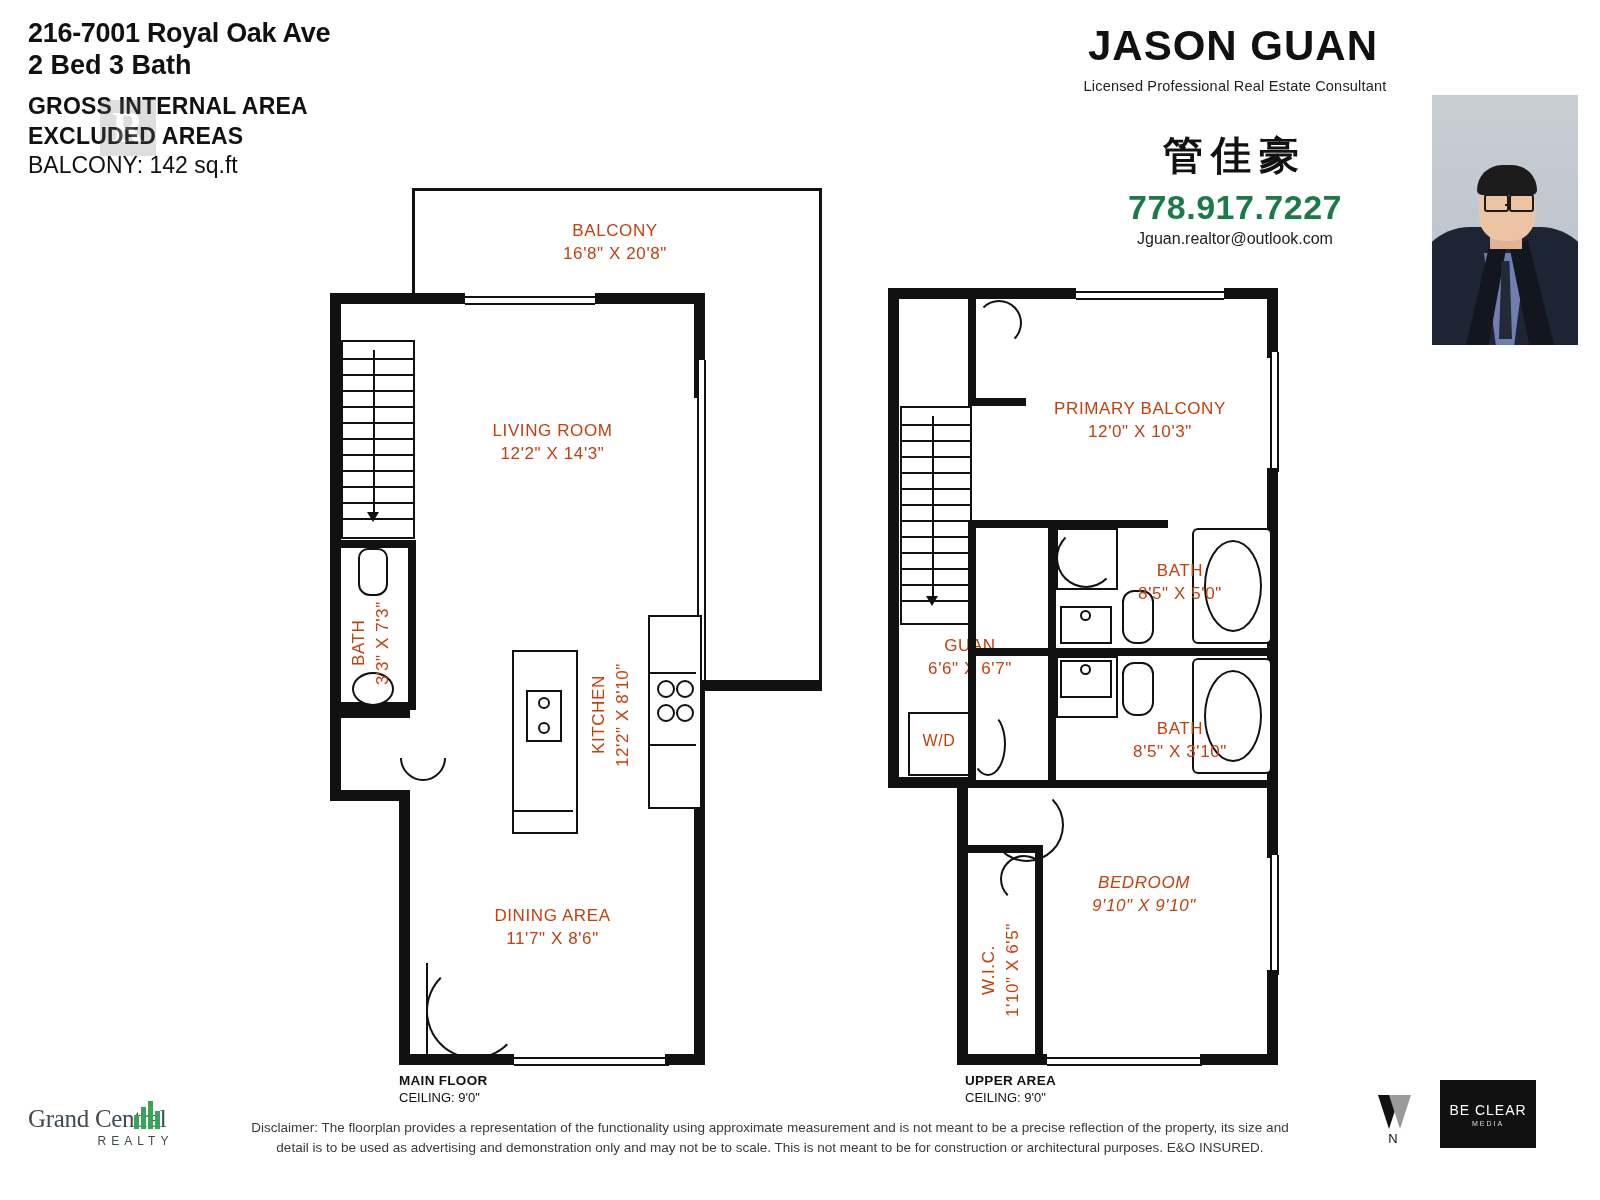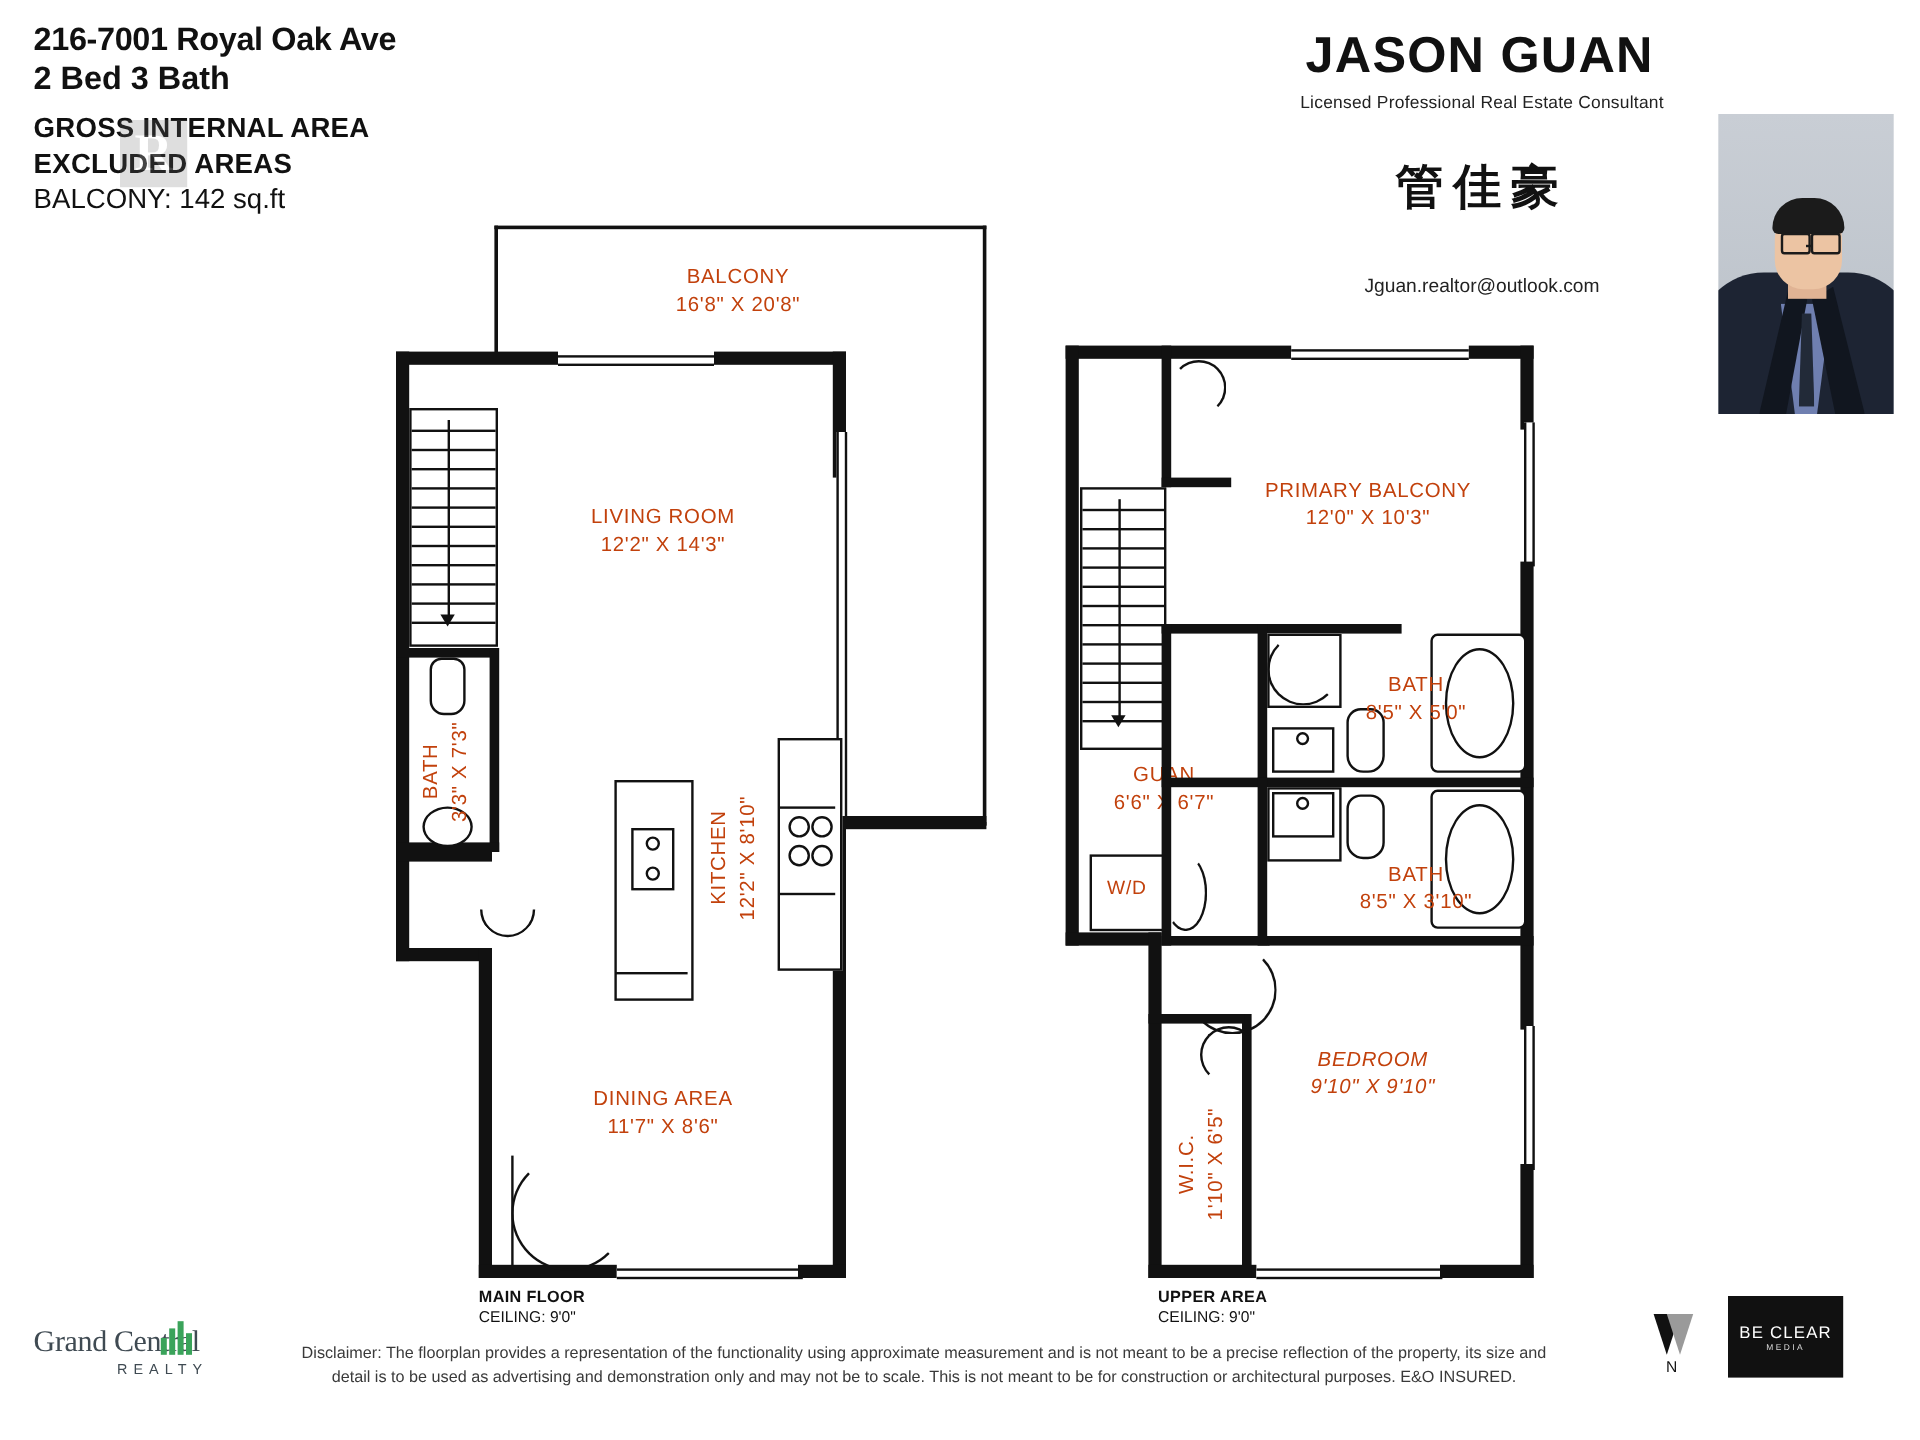--- a/index.html
+++ b/index.html
@@ -117,20 +117,21 @@
 </div>
 
 <div id="realtor-watermark" class="abs">
   <div class="r-box">R</div>
 </div>
 
 <div id="agent-card" class="abs">
   <div id="agent-name">JASON GUAN</div>
   <div id="agent-title">Licensed Professional Real Estate Consultant</div>
   <div id="agent-cn">管佳豪</div>
+  <div id="agent-phone">778.917.7227</div>
   <div id="agent-email">Jguan.realtor@outlook.com</div>
   <div id="agent-photo">
     <div class="p-bg"></div>
     <div class="p-suit"></div>
     <div class="p-shirt"></div>
     <div class="p-lapelL"></div>
     <div class="p-lapelR"></div>
     <div class="p-tie"></div>
     <div class="p-neck"></div>
     <div class="p-head"></div>

